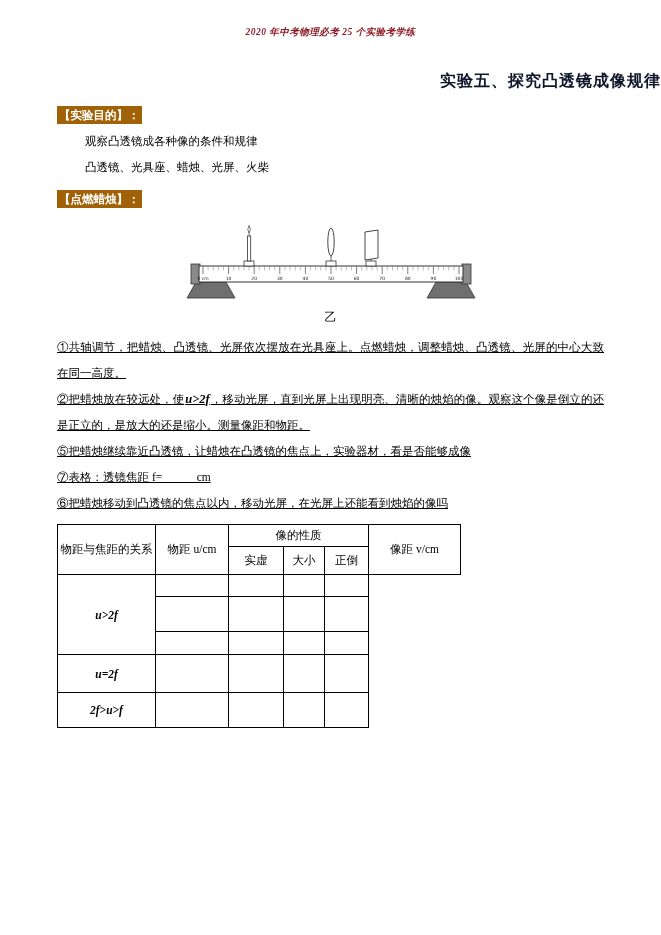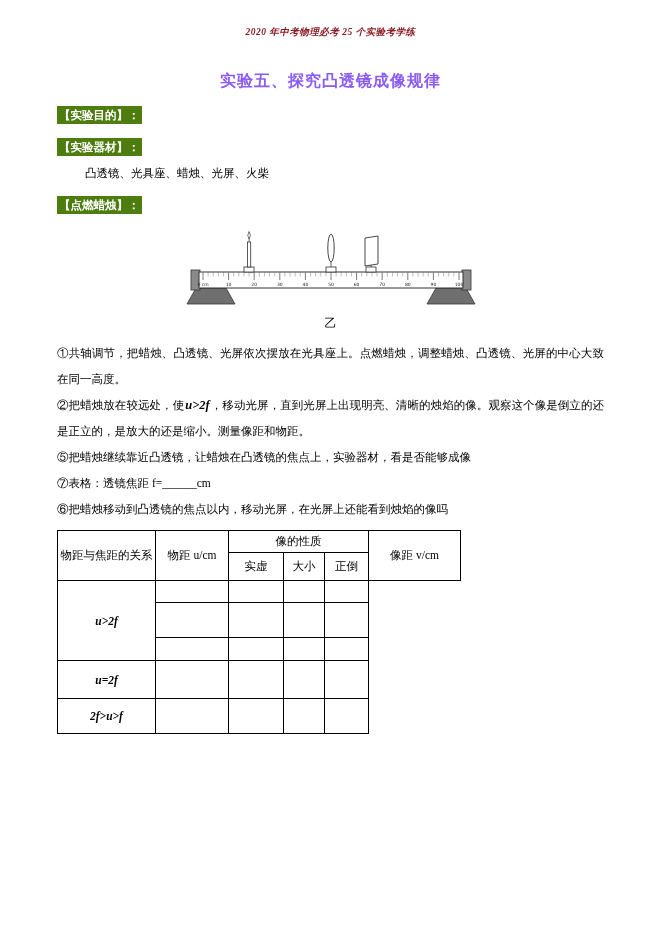--- a/index.html
+++ b/index.html
@@ -6,40 +6,40 @@
   html,body { background:#ffffff; }
   body { font-family:"Liberation Serif","DejaVu Serif",serif; color:#000; }
   .page { width:661px; height:935px; background:#fff; position:relative; overflow:hidden; }
 
   .doc-header {
     padding-top:26px; text-align:center;
     font-size:9.5px; font-weight:bold; font-style:italic;
     color:#8b1c24; letter-spacing:0.5px;
   }
   .doc-title {
-    margin-top:32px; text-align:center;
-    font-size:16px; font-weight:bold; color:#8b5cf6;
+    margin-top:32px; text-align:right;
+    font-size:16px; font-weight:bold; color:#0f172a;
     font-family:"Liberation Sans","DejaVu Sans",sans-serif;
     letter-spacing:1px;
   }
   .content { padding:0 57px; }
 
   .section-row { margin-top:13px; }
   .label-box {
-    display:inline-block; background:#4d7c0f; color:#fff;
+    display:inline-block; background:#a16207; color:#fff;
     font-weight:bold; font-size:11.5px; line-height:16px;
     padding:1px 2px;
     font-family:"Liberation Sans","DejaVu Sans",sans-serif;
   }
   .section-content { margin-top:8px; padding-left:28px; font-size:11.5px; line-height:18px; }
 
   .figure { margin-top:12px; text-align:center; }
   .figure-caption { font-size:12px; margin-top:1px; }
 
-  .steps { margin-top:8px; }
+  .steps { margin-top:8px;text-decoration:underline; }
   .step { font-size:11.5px; line-height:26px; text-align:justify; }
   .math {
     font-style:italic; font-weight:bold; font-size:12.5px;
     font-family:"Liberation Serif","DejaVu Serif",serif;
     padding:0 1px;
   }
 
   .exp-table { border-collapse:collapse; margin-top:8px; table-layout:fixed; }
   .exp-table td {
     border:1px solid #000; text-align:center; vertical-align:middle;
@@ -56,24 +56,22 @@
 
   <div class="doc-header">2020 年中考物理必考 25 个实验考学练</div>
 
   <div class="doc-title">实验五、探究凸透镜成像规律</div>
 
   <div class="content">
 
     <div class="section-row">
       <span class="label-box">【实验目的】：</span>
     </div>
-
-    <div class="section-row">
-      <span class="label-box">【实验器材】：</span>
-    </div>
+    <div class="section-content">观察凸透镜成各种像的条件和规律</div>
+
     <div class="section-content">凸透镜、光具座、蜡烛、光屏、火柴</div>
 
     <div class="section-row">
       <span class="label-box">【点燃蜡烛】：</span>
     </div>
 
     <div class="figure">
       <svg id="bench-svg" width="300" height="84" viewBox="0 0 300 84">
 
         <polygon points="6,78 54,78 45,62 15,62" fill="#6f6f6f" stroke="#333" stroke-width="0.8"></polygon>

